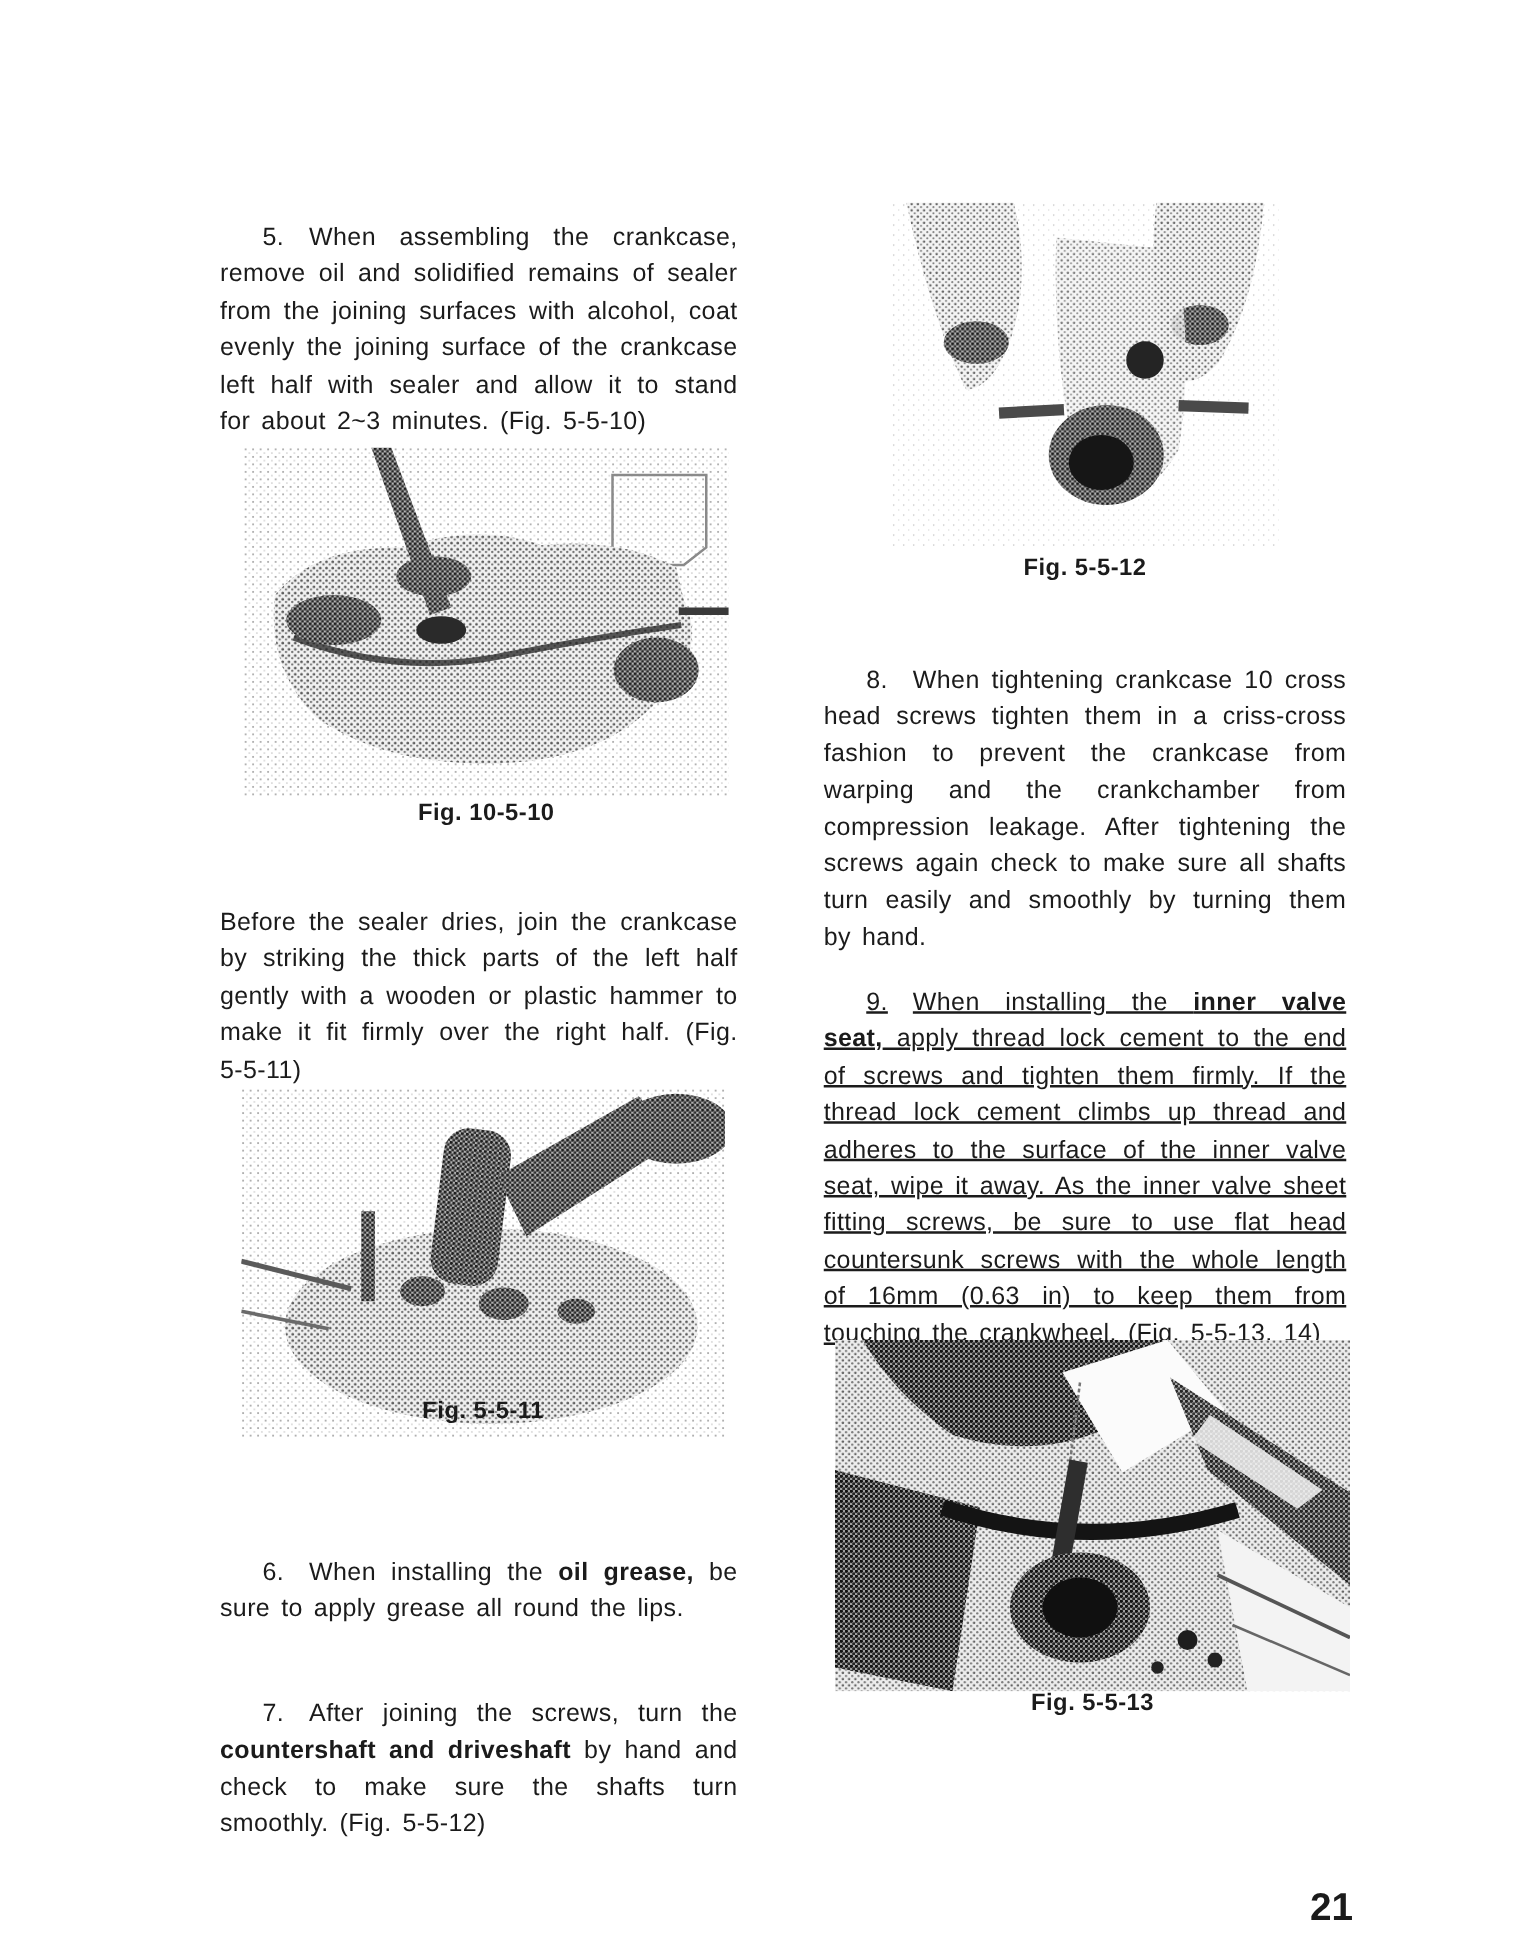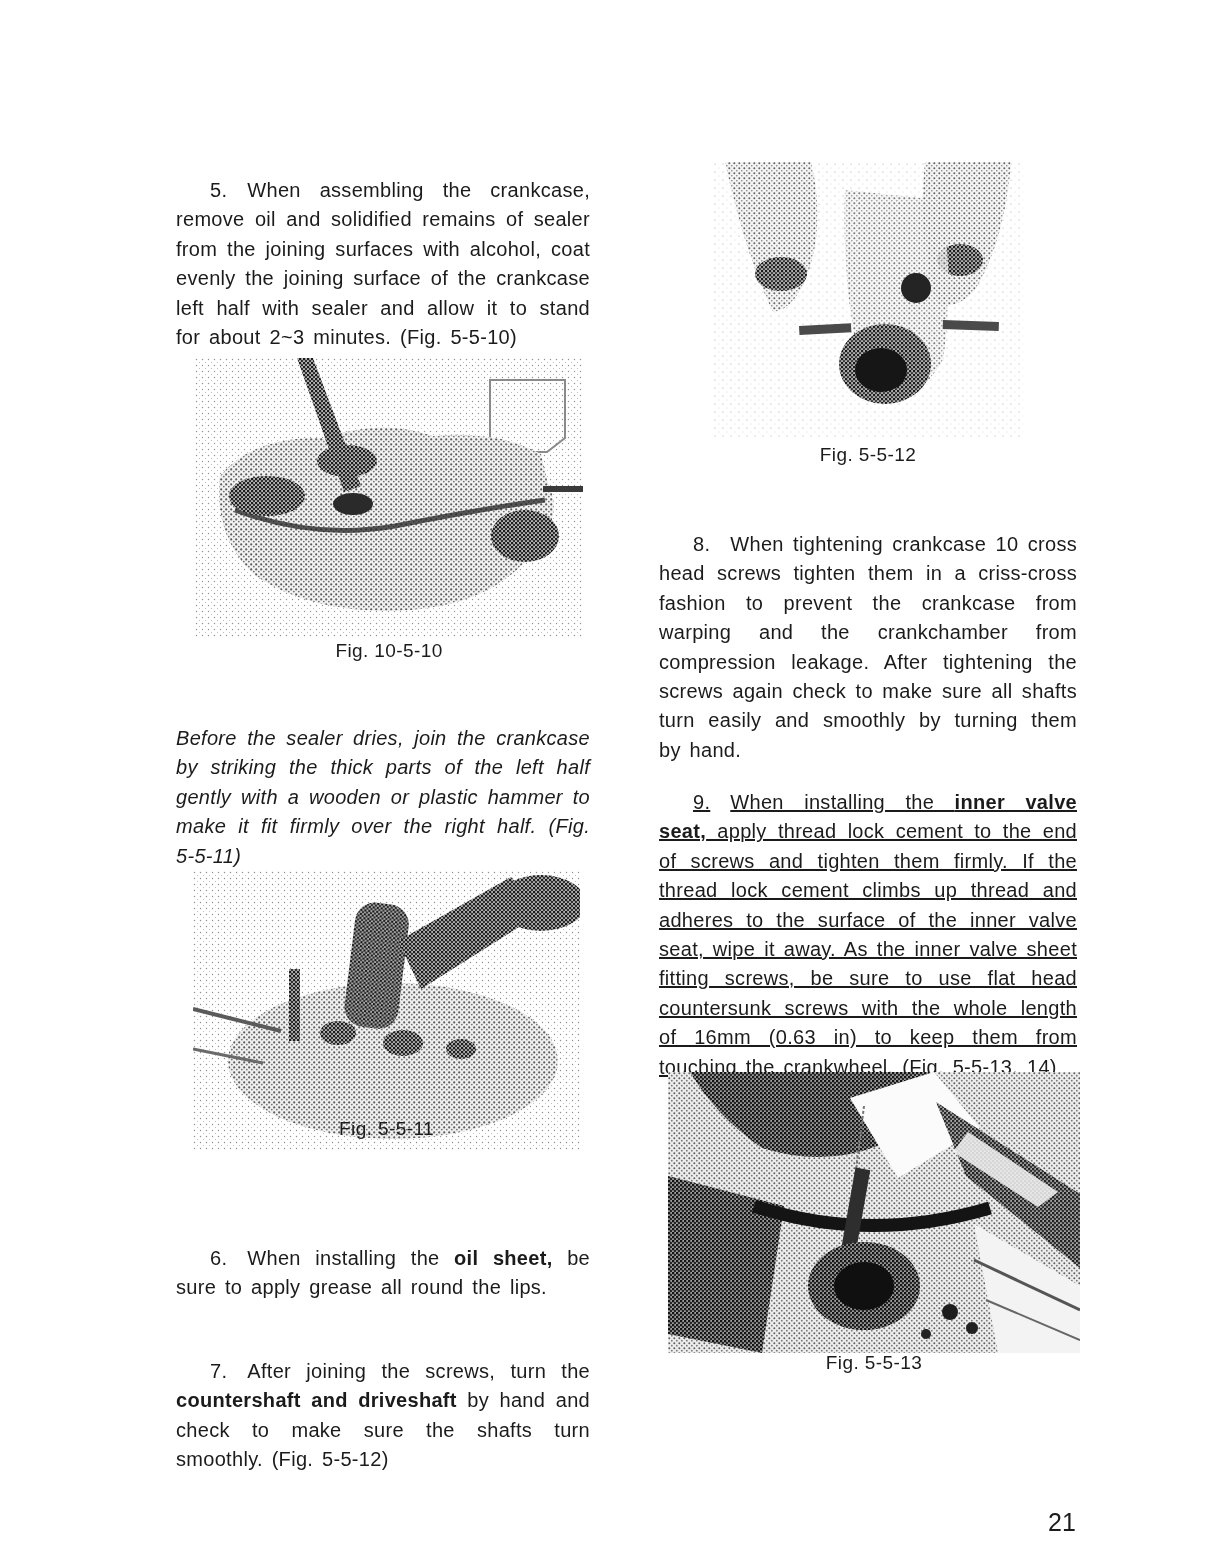--- a/index.html
+++ b/index.html
@@ -28,31 +28,31 @@
   .pnum { margin-right: 20px; }
   .b { font-weight: bold; }
   figure {
     position: absolute;
     margin: 0;
     padding: 0;
   }
   figure svg { display: block; }
   .figcaption {
     position: absolute;
-    font-weight: normal;
+    font-weight: bold;
     font-size: 19px;
     text-align: center;
     letter-spacing: 0.4px;
   }
   .page-number {
     position: absolute;
     left: 1048px;
     top: 1508px;
-    font-size: 25px;
-    font-weight: normal;
+    font-size: 31px;
+    font-weight: bold;
   }
 </style>
 </head>
 <body>
 
 <div class="page">
 
   <p class="para indent" style="left:176px; top:156px; width:414px;">
     <span class="pnum">5.</span><span>When assembling the crankcase, remove oil and solidified remains of sealer from the joining surfaces with alcohol, coat evenly the joining surface of the crankcase left half with sealer and allow it to stand for about 2~3 minutes. (Fig. 5-5-10)</span>
   </p>
@@ -84,21 +84,21 @@
       <ellipse cx="152" cy="103" rx="30" ry="16" fill="url(#f10D)"></ellipse>
       <ellipse cx="330" cy="178" rx="34" ry="26" fill="url(#f10D)"></ellipse>
       <ellipse cx="250" cy="210" rx="26" ry="14" fill="url(#f10M)" opacity="0.9"></ellipse>
       <polygon points="102,0 118,0 166,128 149,134" fill="url(#f10D)"></polygon>
       <ellipse cx="158" cy="146" rx="20" ry="11" fill="#2a2a2a"></ellipse>
       <rect x="348" y="128" width="40" height="6" fill="#3a3a3a"></rect>
     </svg>
   </figure>
   <div class="figcaption" style="left:195px; top:640px; width:388px;">Fig. 10-5-10</div>
 
-  <p class="para" style="left:176px; top:704px; width:414px;font-style:italic;">Before the sealer dries, join the crankcase by striking the thick parts of the left half gently with a wooden or plastic hammer to make it fit firmly over the right half. (Fig. 5-5-11)</p>
+  <p class="para" style="left:176px; top:704px; width:414px;">Before the sealer dries, join the crankcase by striking the thick parts of the left half gently with a wooden or plastic hammer to make it fit firmly over the right half. (Fig. 5-5-11)</p>
 
   <figure style="left:193px; top:871px;">
     <svg width="387" height="279" viewBox="0 0 387 279">
       <defs>
         <pattern id="f11L" width="6" height="6" patternUnits="userSpaceOnUse">
           <rect width="6" height="6" fill="#ffffff"></rect>
           <circle cx="1.5" cy="1.5" r="0.7" fill="#8e8e8e"></circle>
           <circle cx="4.5" cy="4.5" r="0.5" fill="#ababab"></circle>
         </pattern>
         <pattern id="f11M" width="5" height="5" patternUnits="userSpaceOnUse">
@@ -123,21 +123,21 @@
       <g transform="rotate(7 182 100)">
         <rect x="156" y="32" width="54" height="125" rx="20" fill="url(#f11D)"></rect>
       </g>
       <polygon points="205,70 318,6 348,42 228,118" fill="url(#f11D)"></polygon>
       <ellipse cx="348" cy="32" rx="45" ry="28" fill="url(#f11D)"></ellipse>
     </svg>
   </figure>
   <div class="figcaption" style="left:193px; top:1118px; width:387px;">Fig. 5-5-11</div>
 
   <p class="para indent" style="left:176px; top:1224px; width:414px;">
-    <span class="pnum">6.</span><span>When installing the </span><span class="b">oil sheet,</span><span> be sure to apply grease all round the lips.</span>
+    <span class="pnum">6.</span><span>When installing the </span><span class="b">oil grease,</span><span> be sure to apply grease all round the lips.</span>
   </p>
 
   <p class="para indent" style="left:176px; top:1337px; width:414px;">
     <span class="pnum">7.</span><span>After joining the screws, turn the </span><span class="b">countershaft and driveshaft</span><span> by hand and check to make sure the shafts turn smoothly. (Fig. 5-5-12)</span>
   </p>
 
   <figure style="left:713px; top:162px;">
     <svg width="310" height="275" viewBox="0 0 310 275">
       <defs>
         <pattern id="f12S" width="8" height="8" patternUnits="userSpaceOnUse">

